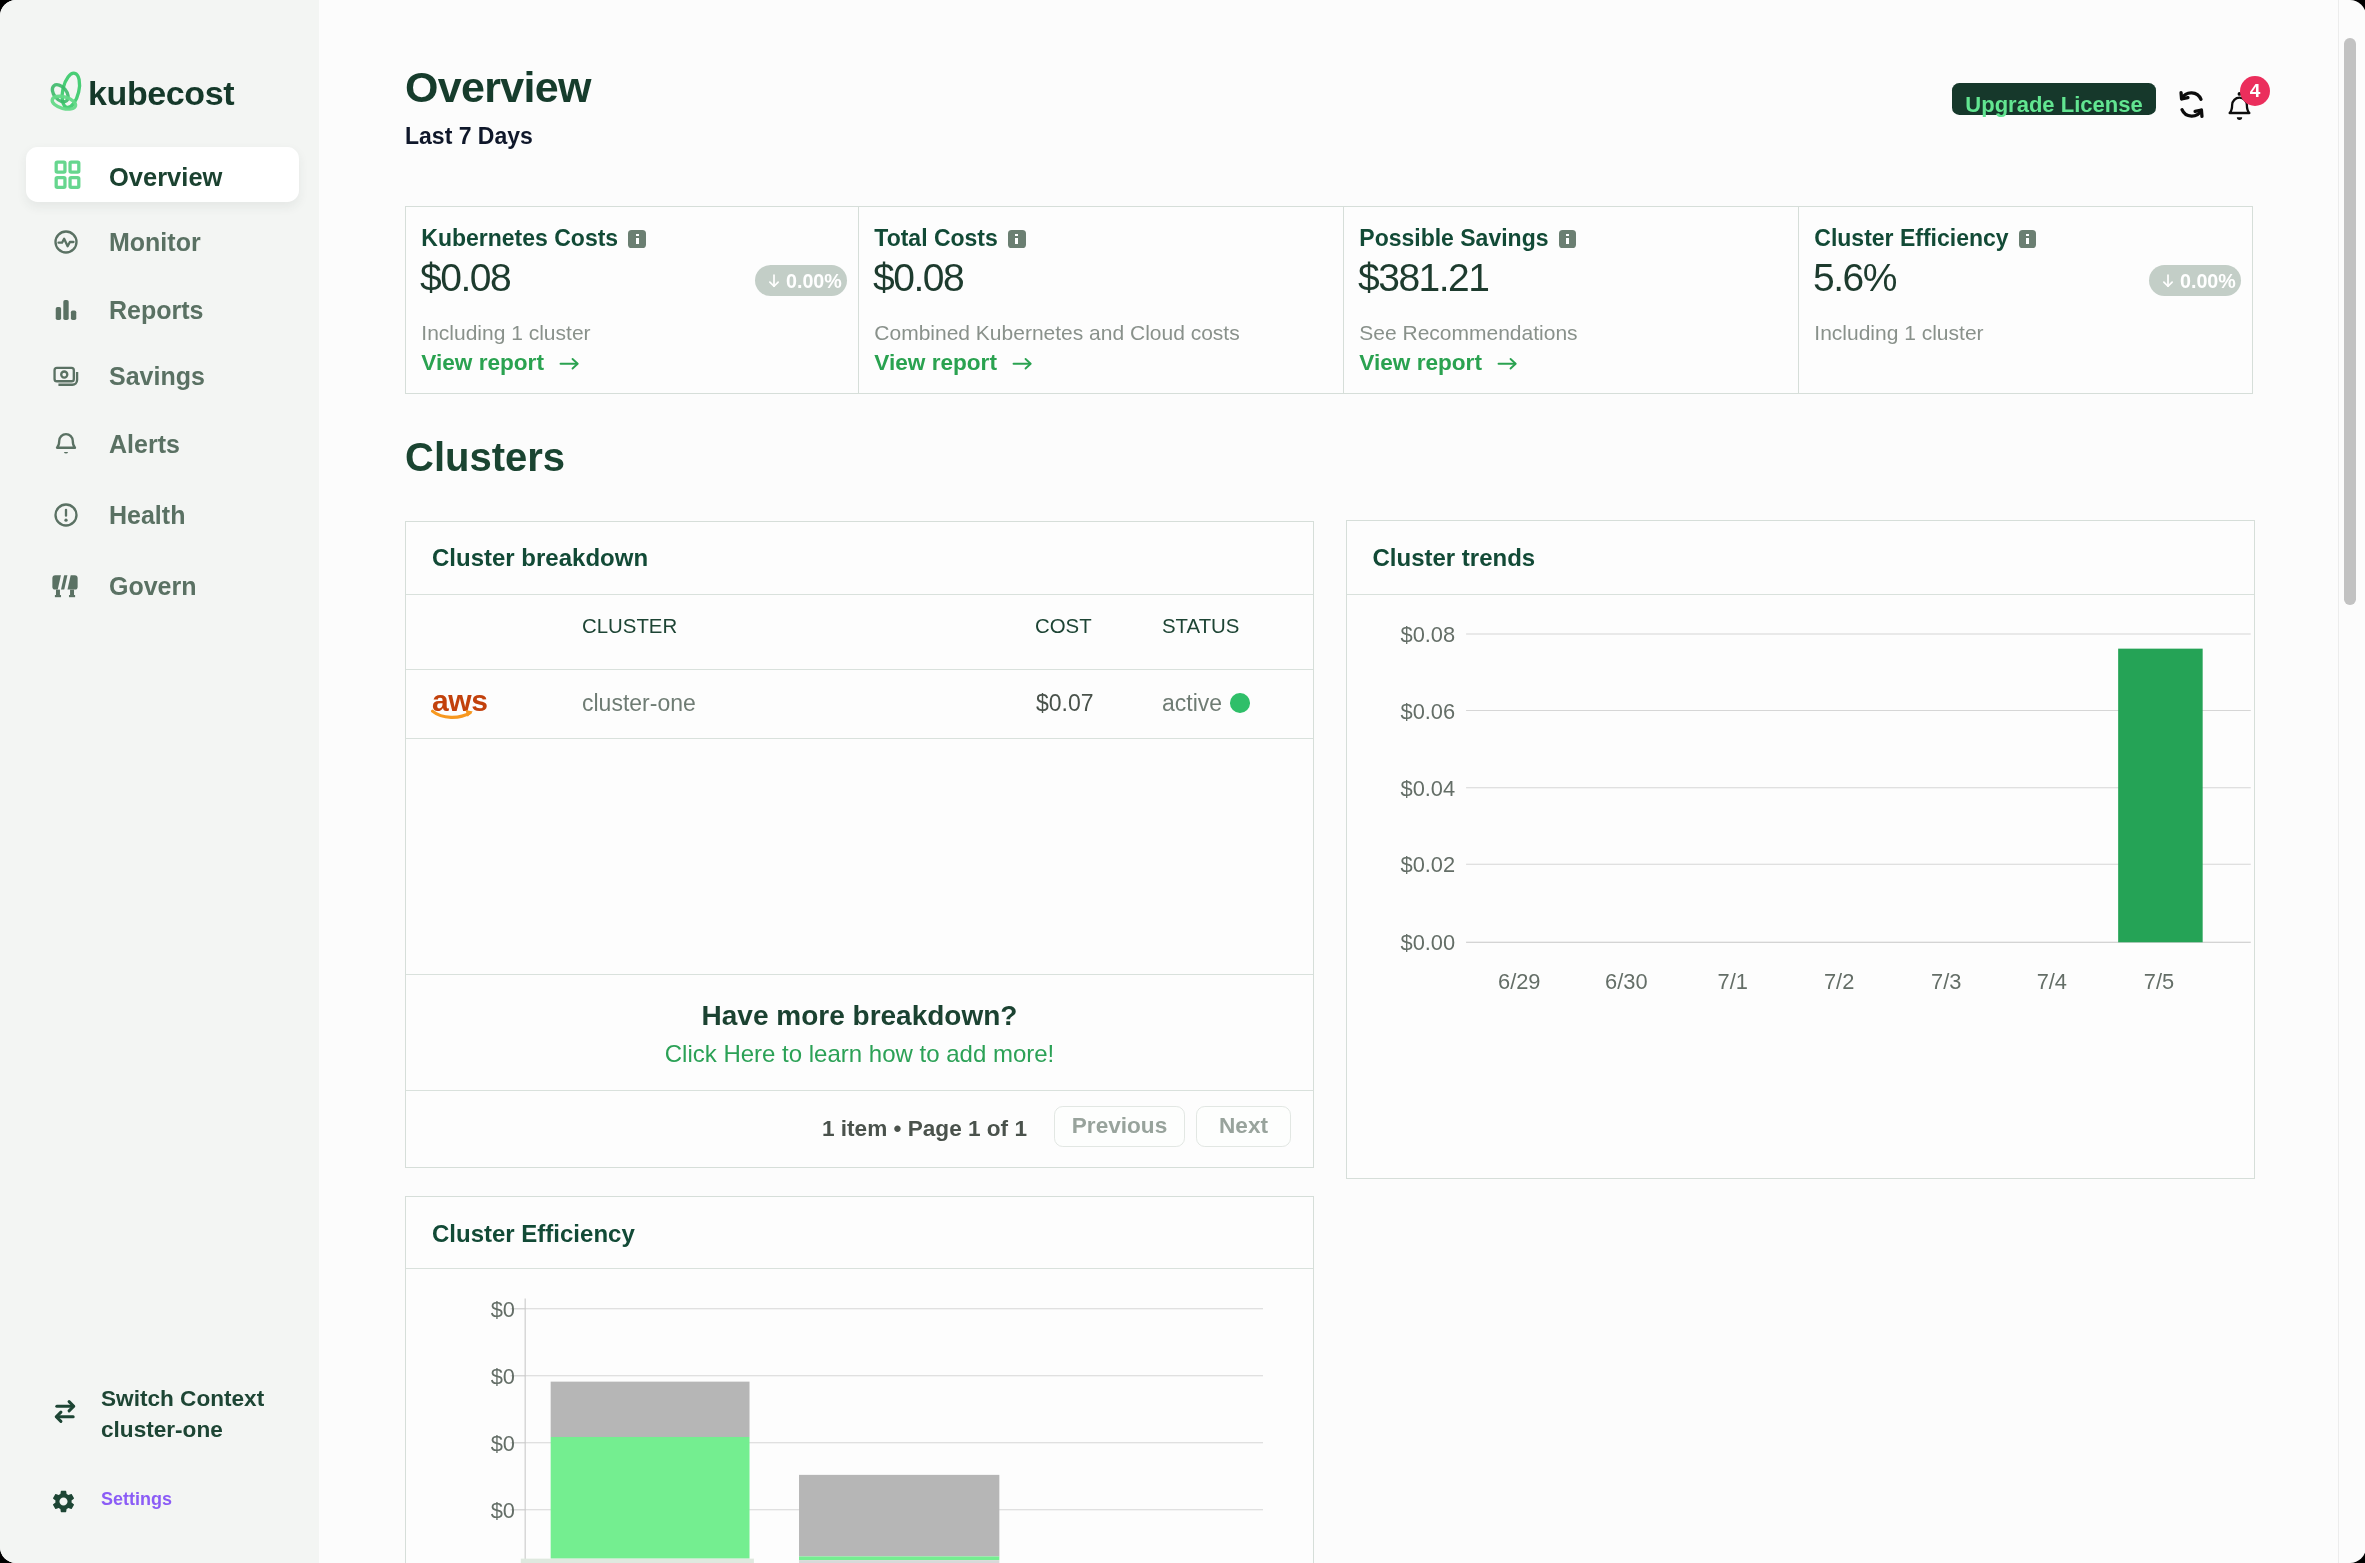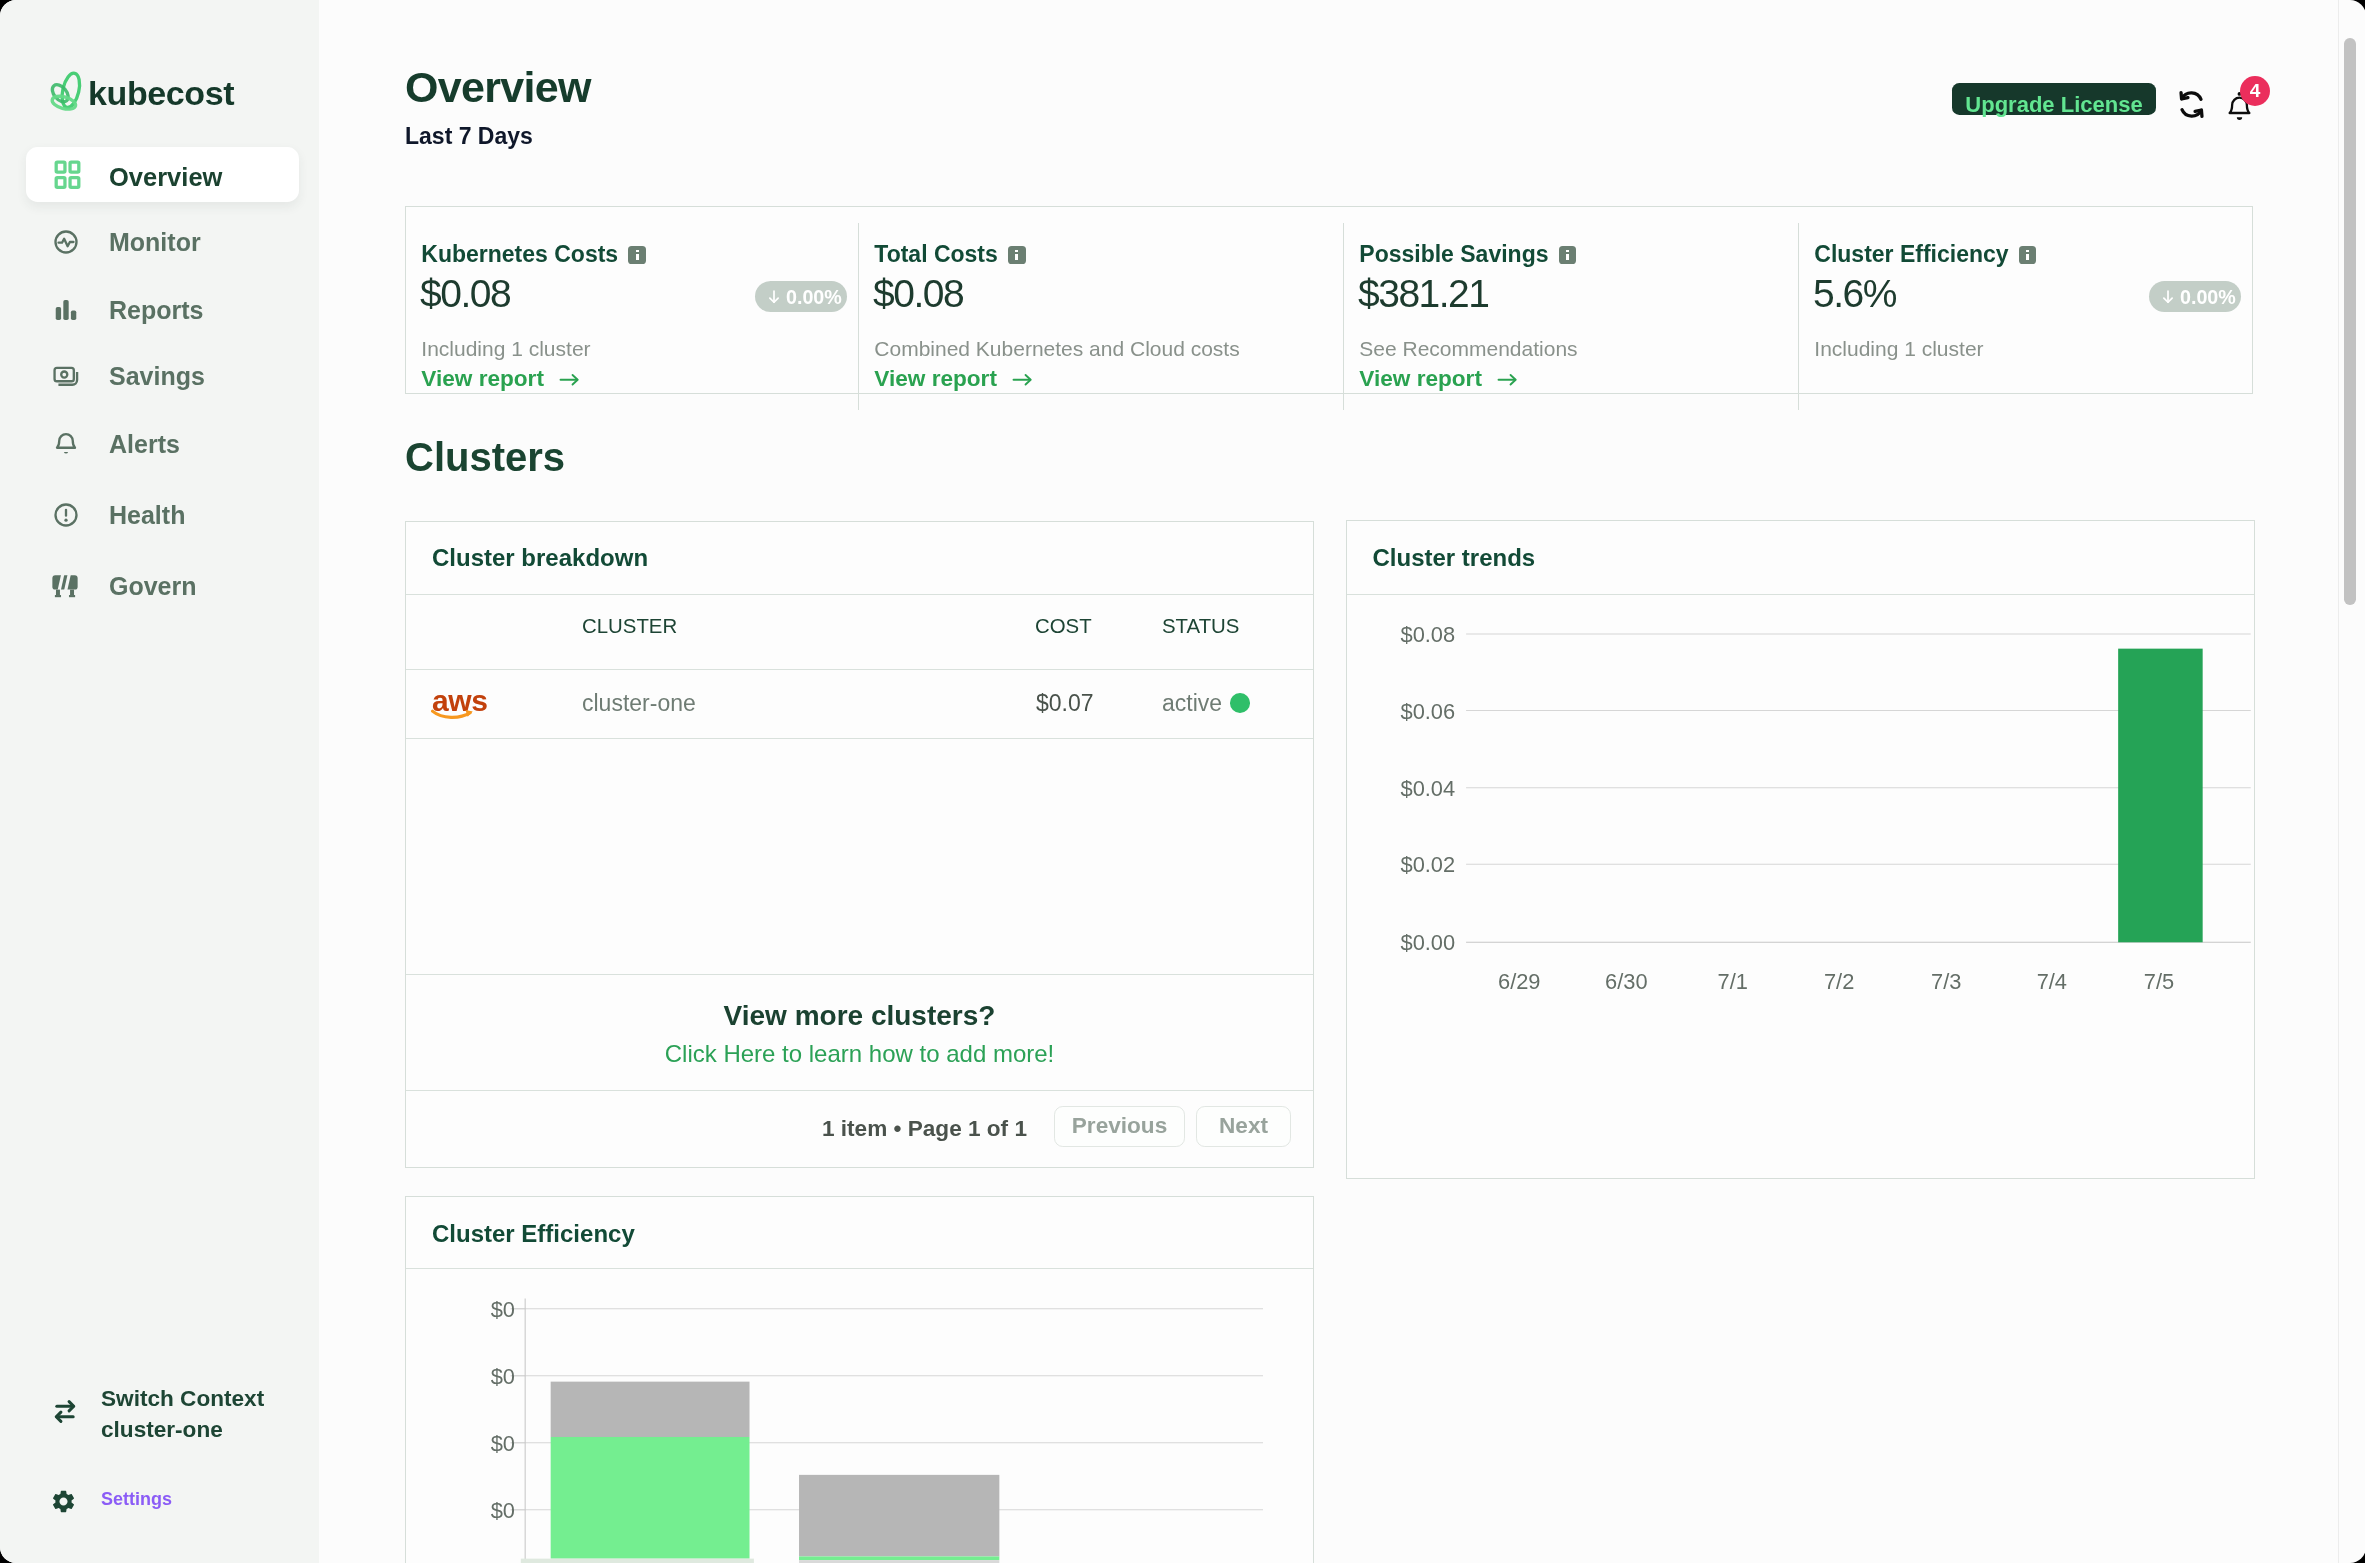--- a/index.html
+++ b/index.html
@@ -21,21 +21,21 @@
 .settings-t { position:absolute; left:101px; top:1489px; font-size:18px; font-weight:700; color:#8b5cf6; }
 
 
 .h1 { position:absolute; left:405px; top:63px; font-size:43px; font-weight:800; color:#163c2c; letter-spacing:-0.7px; }
 .h2 { position:absolute; left:405px; top:123px; font-size:23px; font-weight:700; color:#0f172a; }
 .upg { position:absolute; left:1952px; top:83px; width:204px; height:32px; background:#16382b; border-radius:7.3px; color:#62e591; font-size:22px; font-weight:700; text-align:center; line-height:43px; }
 .badge { position:absolute; left:2240px; top:76px; width:30px; height:30px; border-radius:50%; background:#eb2e5c; color:#fff; font-size:19px; font-weight:700; text-align:center; line-height:30px; }
 
 
 .cards { position:absolute; left:405px; top:206px; width:1848px; height:188px; background:#fdfdfd; border:0.7px solid #d6ded9; }
-.card { position:absolute; top:16px; height:187px;text-align:right; }
+.card { position:absolute; top:0; height:187px;text-align:right; }
 .card + .card { border-left:0.7px solid #d6ded9; }
 .c-title { position:absolute; left:15.3px; top:18px; font-size:23px; font-weight:700; color:#124a36; white-space:nowrap; }
 .c-info { display:inline-block; width:17.5px; height:17.5px; background:#6b7f72; border-radius:3.6px; vertical-align:-1.5px; margin-left:10.2px; position:relative; }
 .c-info::after { content:""; position:absolute; left:7.3px; top:8px; width:2.9px; height:5.8px; background:#fff; }
 .c-info::before { content:""; position:absolute; left:7.3px; top:3.6px; width:2.9px; height:2.9px; background:#fff; }
 .c-num { position:absolute; left:14px; top:49px; font-size:39px; font-weight:500; color:#1d3b2e; letter-spacing:-1.5px; }
 .c-pill { position:absolute; top:58px; height:31px; border-radius:16px; background:#c3cec7; color:#fff; font-size:19.7px; font-weight:700; }
 .c-pill .pt { position:absolute; left:31px; top:50%; transform:translateY(-50%); }
 .c-sub { position:absolute; left:15.3px; top:114px; font-size:21px; font-weight:400; color:#89918b; white-space:nowrap; }
 .c-link { position:absolute; left:15.3px; top:143px; font-size:22.6px; font-weight:700; color:#2aa250; }
@@ -261,21 +261,21 @@
     <svg class="abs" style="left:25px; top:187px;" width="45" height="12.4" viewBox="0 0 62 17">
         <path d="M2 3 C 15 14, 40 14, 54 5" fill="none" stroke="#f7981f" stroke-width="4.2" stroke-linecap="round"></path>
         <path d="M47.5 1.5 L57.5 3.5 L50.5 10.5 Z" fill="#f7981f"></path>
       </svg>
     <div class="bd-td" style="left:176px;">cluster-one</div>
     <div class="bd-td" style="left:630px; color:#49524b;">$0.07</div>
     <div class="bd-td" style="left:756px;">active</div>
     <div class="bd-dot"></div>
     <div class="hr" style="top:216px;"></div>
     <div class="hr" style="top:452px;"></div>
-    <div class="bd-promo1">View more clusters?</div>
+    <div class="bd-promo1">Have more breakdown?</div>
     <div class="bd-promo2">Click Here to learn how to add more!</div>
     <div class="hr" style="top:568px;"></div>
     <div class="bd-count">1 item • Page 1 of 1</div>
     <div class="btn" style="left:648px; width:131px; line-height:38px;">Previous</div>
     <div class="btn" style="left:790px; width:95px; line-height:38px;">Next</div>
   </div>
 
   <div class="tr">
     <div class="tr-title">Cluster trends</div>
     <div class="hr" style="top:73px;"></div>

